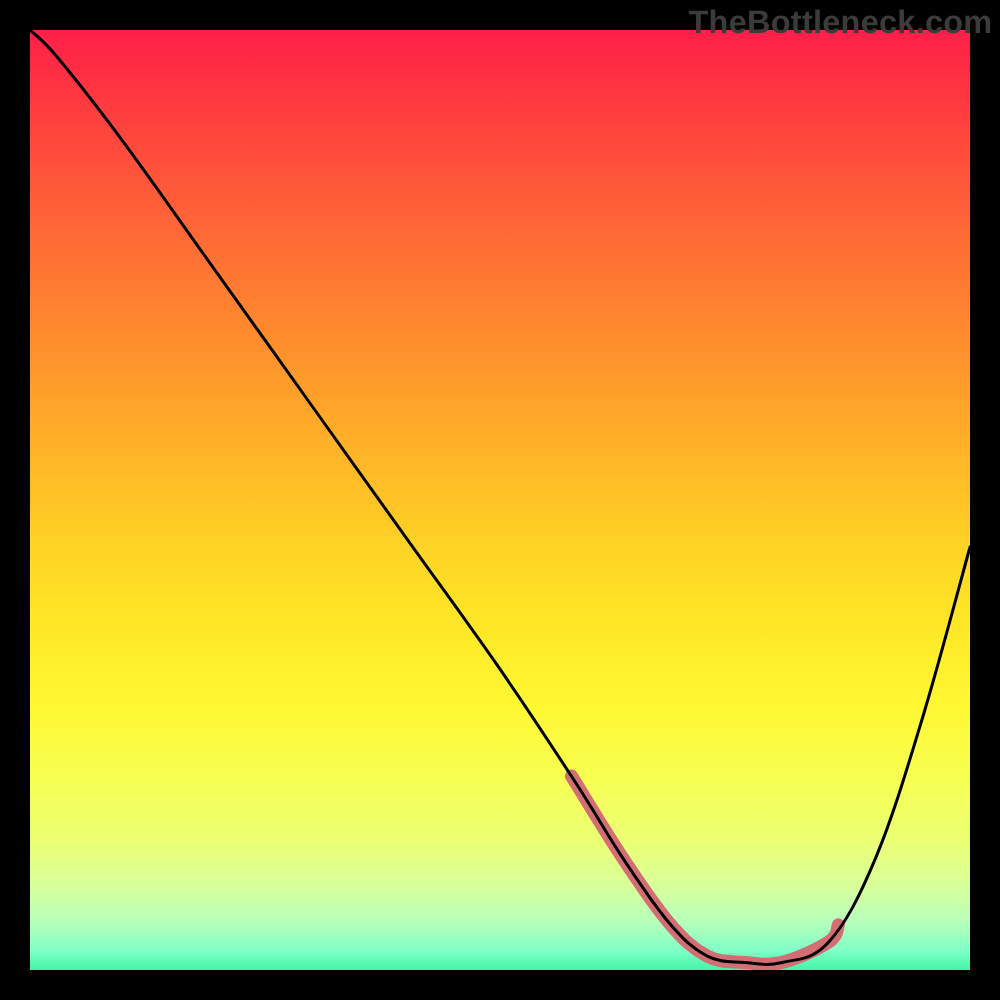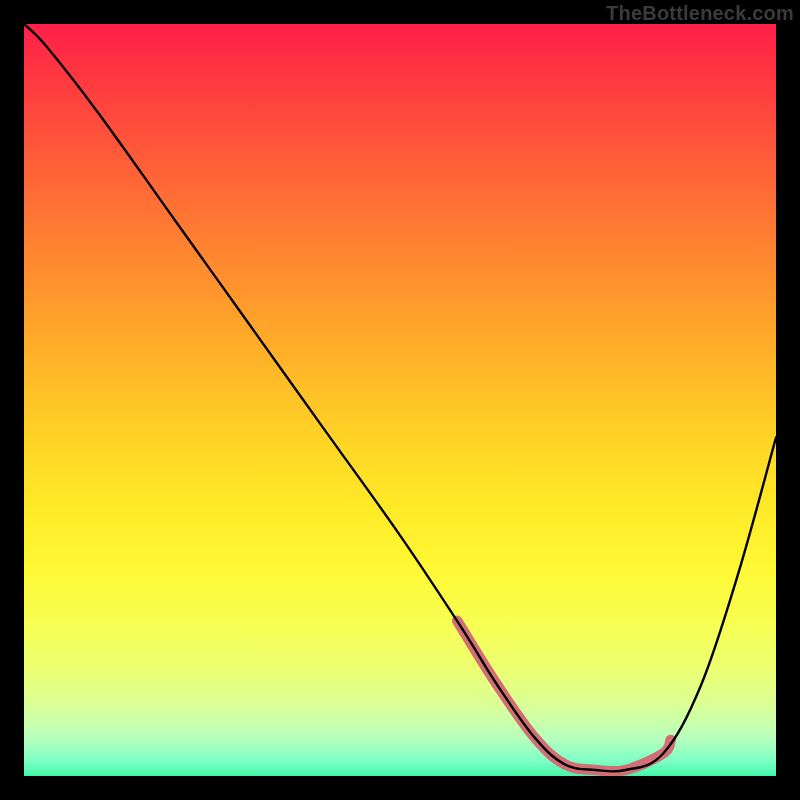--- a/index.html
+++ b/index.html
@@ -15,21 +15,21 @@
     position: relative;
     width: 800px;
     height: 800px;
     background: #000;
   }
   .watermark {
     position: absolute;
     top: 2px;
     right: 6px;
     color: #3b3b3b;
-    font-size: 20px;
+    font-size: 26px;
     font-weight: 600;
     letter-spacing: 0.2px;
     z-index: 20;
   }
   .plot-area {
     position: absolute;
     left: 24px;
     top: 24px;
     width: 752px;
     height: 752px;

